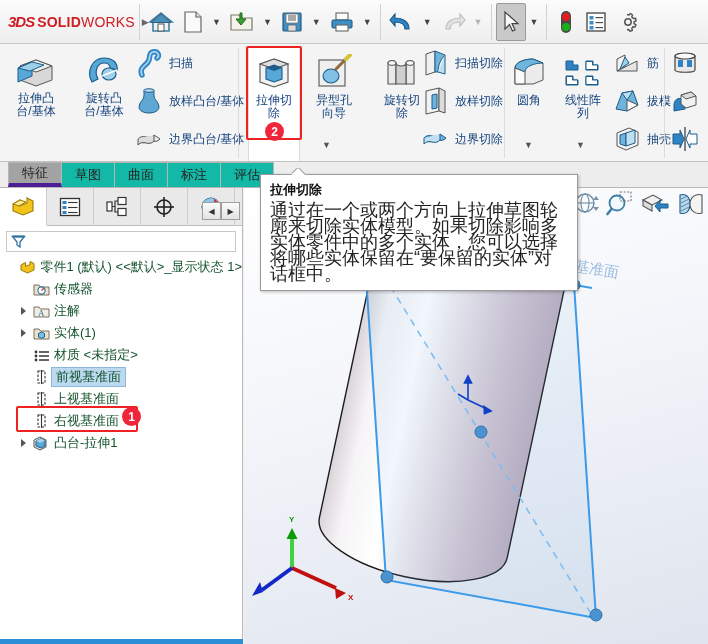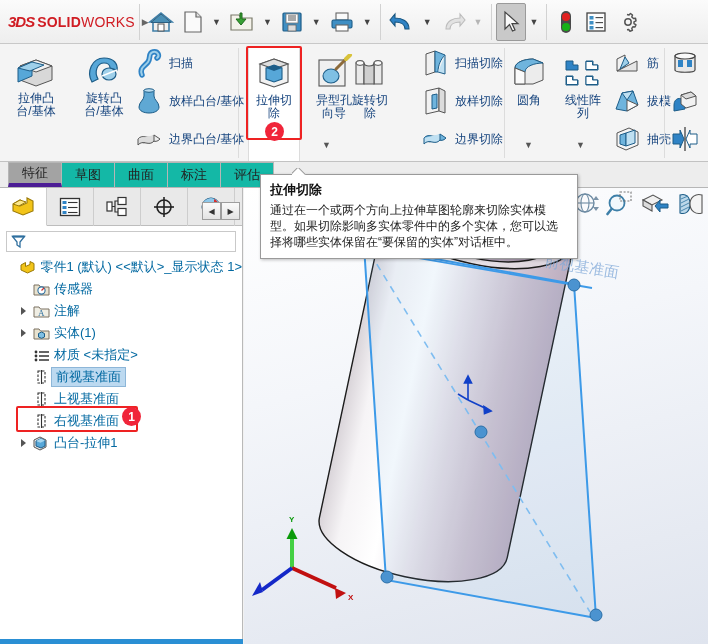--- a/index.html
+++ b/index.html
@@ -92,21 +92,21 @@
   .ptab.active { background:#fff; border-bottom:1px solid #fff; }
   .arrbtns { position:absolute; right:2px; top:14px; display:flex; }
   .arrbtn {
     width:19px; height:18px; border:1px solid #9e9e9e; background:linear-gradient(#fafafa,#e4e4e4);
     font-size:8px; display:flex; align-items:center; justify-content:center; color:#333;
   }
   .filterbar {
     margin:5px 6px 2px 6px; height:21px; border:1px solid #c9c9c9; background:#fff;
     display:flex; align-items:center; padding-left:4px;
   }
-  .tree { padding:2px 0 0 4px; font-size:13px; color:#0369a1; }
+  .tree { padding:2px 0 0 4px; font-size:13px; color:#14532d; }
   .trow { display:flex; align-items:center; height:22px; position:relative; white-space:nowrap; }
   .tw { width:15px; display:flex; align-items:center; justify-content:center; }
   .tw .tri { width:0;height:0;border-left:5px solid #555;border-top:4px solid transparent;border-bottom:4px solid transparent;}
   .ticon { width:20px; display:flex; align-items:center; justify-content:center; }
   .tlabel { padding-left:3px; }
   .tlabel.selected { background:#bcd9f0; border:1px solid #8db6d8; padding:0 4px; }
   .blue-bar { position:absolute; left:0; bottom:0; width:243px; height:5px; background:#2a8fd4; }
 
   
   .viewport {
@@ -116,21 +116,21 @@
   }
   .vptools { position:absolute; right:2px; top:2px; display:flex; align-items:center; gap:6px; z-index:6;}
 
   
   .tooltip {
     position:absolute; left:260px; top:174px; width:318px;
     background:#fff; border:1px solid #9a9a9a; box-shadow:1px 1px 3px rgba(0,0,0,.25);
     padding:6px 9px 8px 9px; z-index:40;
   }
   .tt-title { font-size:13px; font-weight:bold; color:#111; margin-bottom:3px; }
-  .tt-body { font-size:12px; line-height:16px; color:#222; }
+  .tt-body { font-size:18px; line-height:16px; color:#222; }
   .tt-tail {
     position:absolute; left:31px; top:-7px; width:14px; height:7px; overflow:hidden;
   }
   .tt-tail:before{
     content:""; position:absolute; left:0; top:1px; width:11px; height:11px; background:#fff;
     border-left:1px solid #9a9a9a; border-top:1px solid #9a9a9a; transform:rotate(45deg);
   }
   .tri-label { position:absolute; font-size:8px; font-weight:bold; }
 </style>
 </head>
@@ -317,21 +317,21 @@
         <svg width="40" height="38" viewBox="0 0 40 38">
           <rect x="5" y="6" width="26" height="26" fill="#f0f0f0" stroke="#555" stroke-width="1.1"></rect>
           <ellipse cx="17" cy="22" rx="8" ry="7" fill="#7fc0e4" stroke="#1d5d88" stroke-width="1.1"></ellipse>
           <path d="M22 15 L34 3" stroke="#8c6a3a" stroke-width="3" stroke-linecap="round"></path>
           <path d="M32 5 L36 1" stroke="#d8c23a" stroke-width="4" stroke-linecap="round"></path>
         </svg>
       </div>
       <div>异型孔<br>向导</div>
     </div>
 
-    <div class="rbig" style="left:338px;top:4px;">
+    <div class="rbig" style="left:370px;top:4px;">
       <div class="ic">
         <svg width="40" height="38" viewBox="0 0 40 38">
           <path d="M6 9 C6 6 14 6 14 9 L14 30 L6 30 Z" fill="#e9e9e9" stroke="#555" stroke-width="1.1"></path>
           <path d="M24 9 C24 6 32 6 32 9 L32 30 L24 30 Z" fill="#e9e9e9" stroke="#555" stroke-width="1.1"></path>
           <path d="M14 9 L14 30 L24 30 L24 9 C24 13 14 13 14 9 Z" fill="#cfcfcf" stroke="#555" stroke-width="1.1"></path>
           <ellipse cx="10" cy="9" rx="4" ry="2.4" fill="#fafafa" stroke="#555" stroke-width="1"></ellipse>
           <ellipse cx="28" cy="9" rx="4" ry="2.4" fill="#fafafa" stroke="#555" stroke-width="1"></ellipse>
         </svg>
       </div>
       <div>旋转切<br>除</div>

